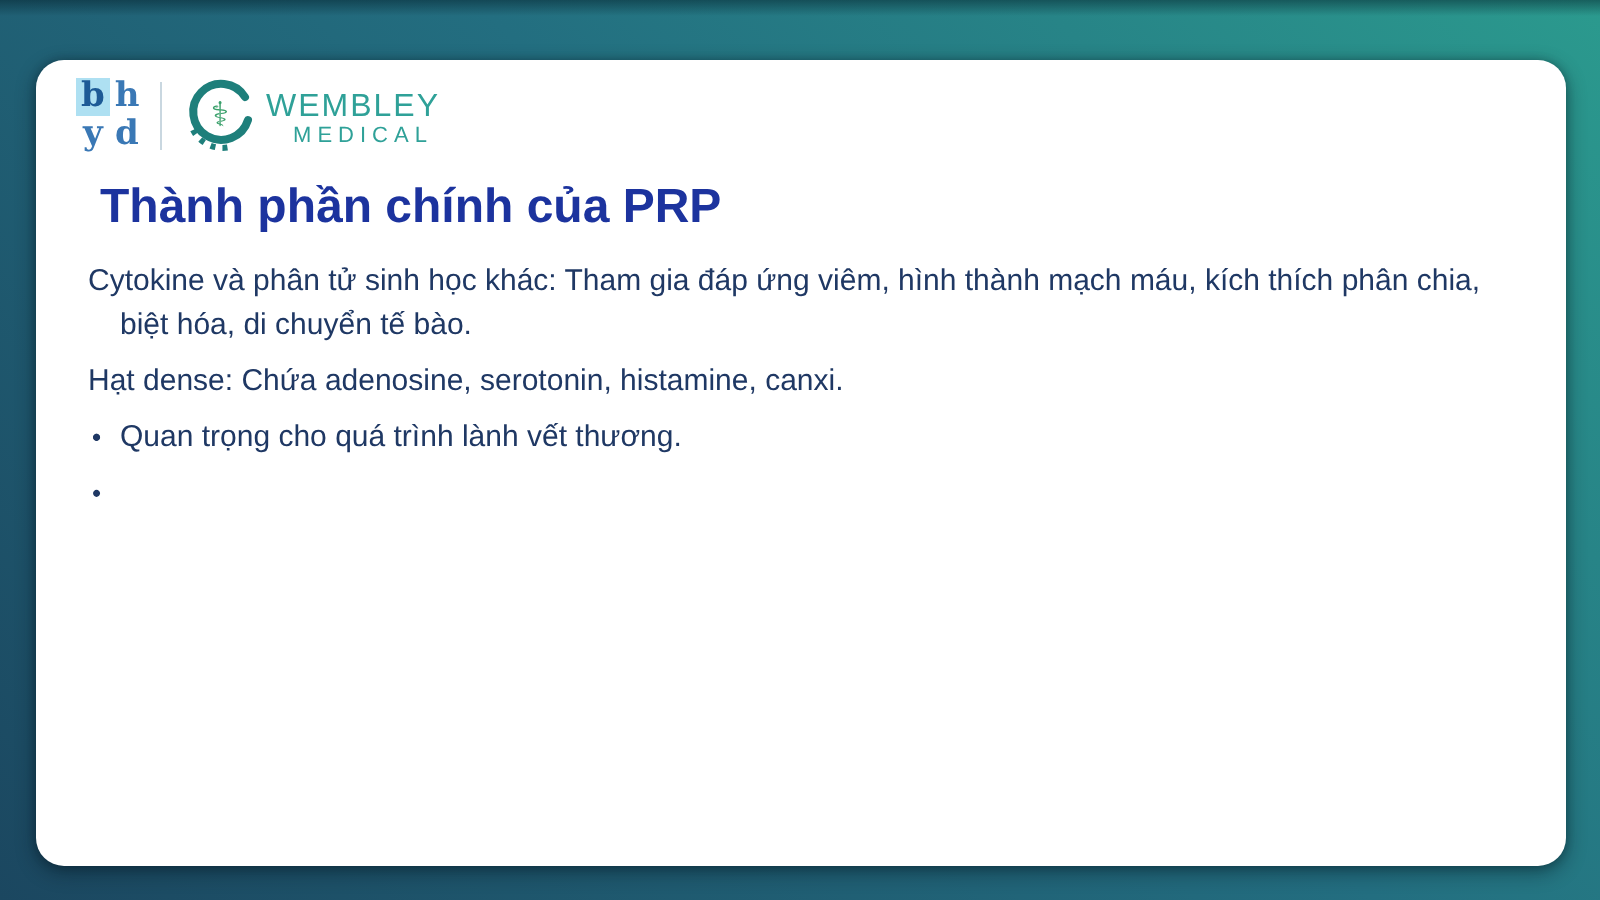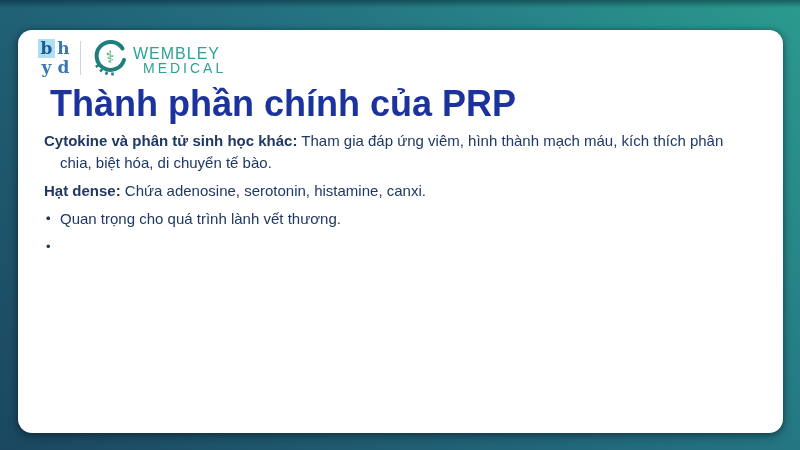--- a/index.html
+++ b/index.html
@@ -41,38 +41,38 @@
   .wembley-icon svg{position:absolute;top:0;left:0;}
   .wembley-icon .caduceus{
     position:absolute;top:4px;left:0;width:38px;text-align:center;
     font-size:17px;color:#3aa06b;line-height:30px;
   }
   .wembley-text{display:flex;flex-direction:column;}
   .wembley-name{
     color:#2fa198;font-size:16px;letter-spacing:1px;font-weight:500;line-height:19px;
   }
   .wembley-sub{
-    color:#2fa198;font-size:14px;letter-spacing:3px;line-height:10px;
+    color:#2fa198;font-size:11px;letter-spacing:3px;line-height:10px;
     align-self:center;padding-left:10px;
   }
   .slide-title{
-    color:#1c339e;font-size:36px;font-weight:bold;
+    color:#1c339e;font-size:24px;font-weight:bold;
     margin:7px 0 0 32px;line-height:33px;
   }
   .content{
     margin:10px 26px 0 26px;
     color:#1f3864;font-size:15px;line-height:22px;
   }
   .line{margin-bottom:6px;}
   .line.para{padding-left:16px;text-indent:-16px;}
   .line.bullet{position:relative;padding-left:16px;}
   .bullet-marker{
     position:absolute;left:2px;top:0;font-size:13px;
   }
-  .lead{font-weight:bold;margin-top:44px;}
+  .lead{font-weight:normal;margin-top:44px;}
 </style>
 </head>
 <body>
 
 <div class="top-vignette"></div>
 
 <div class="card">
 
   <div class="logo-row">
     <div class="monogram">

